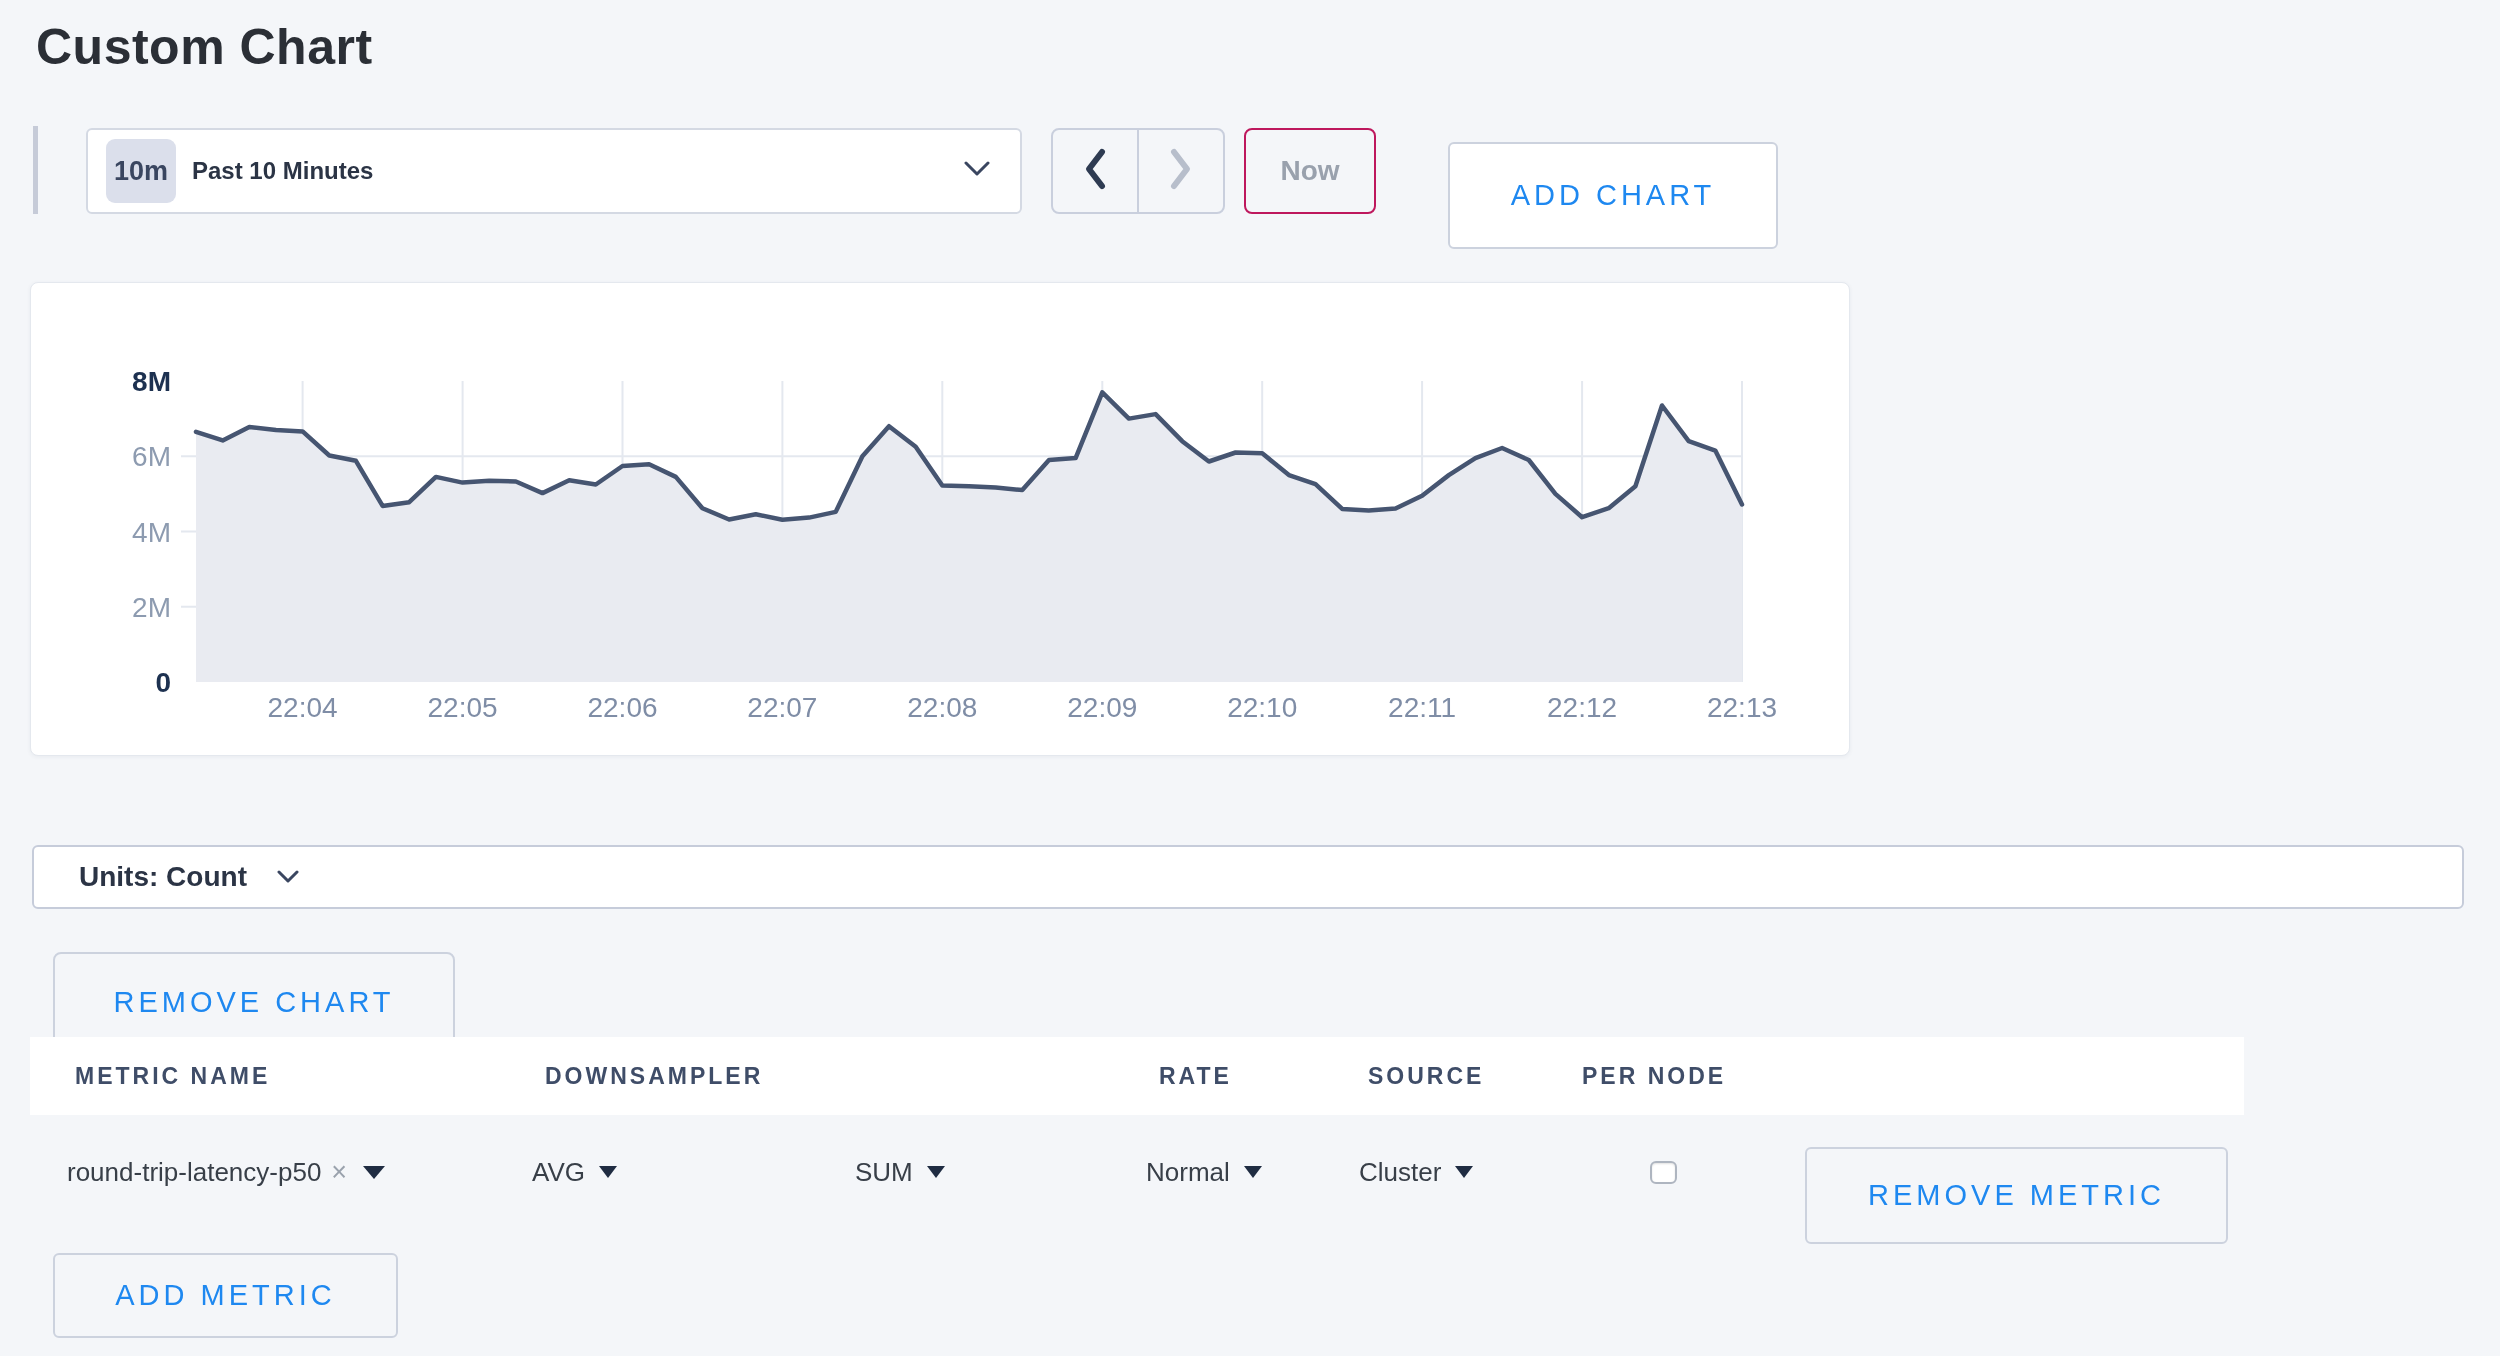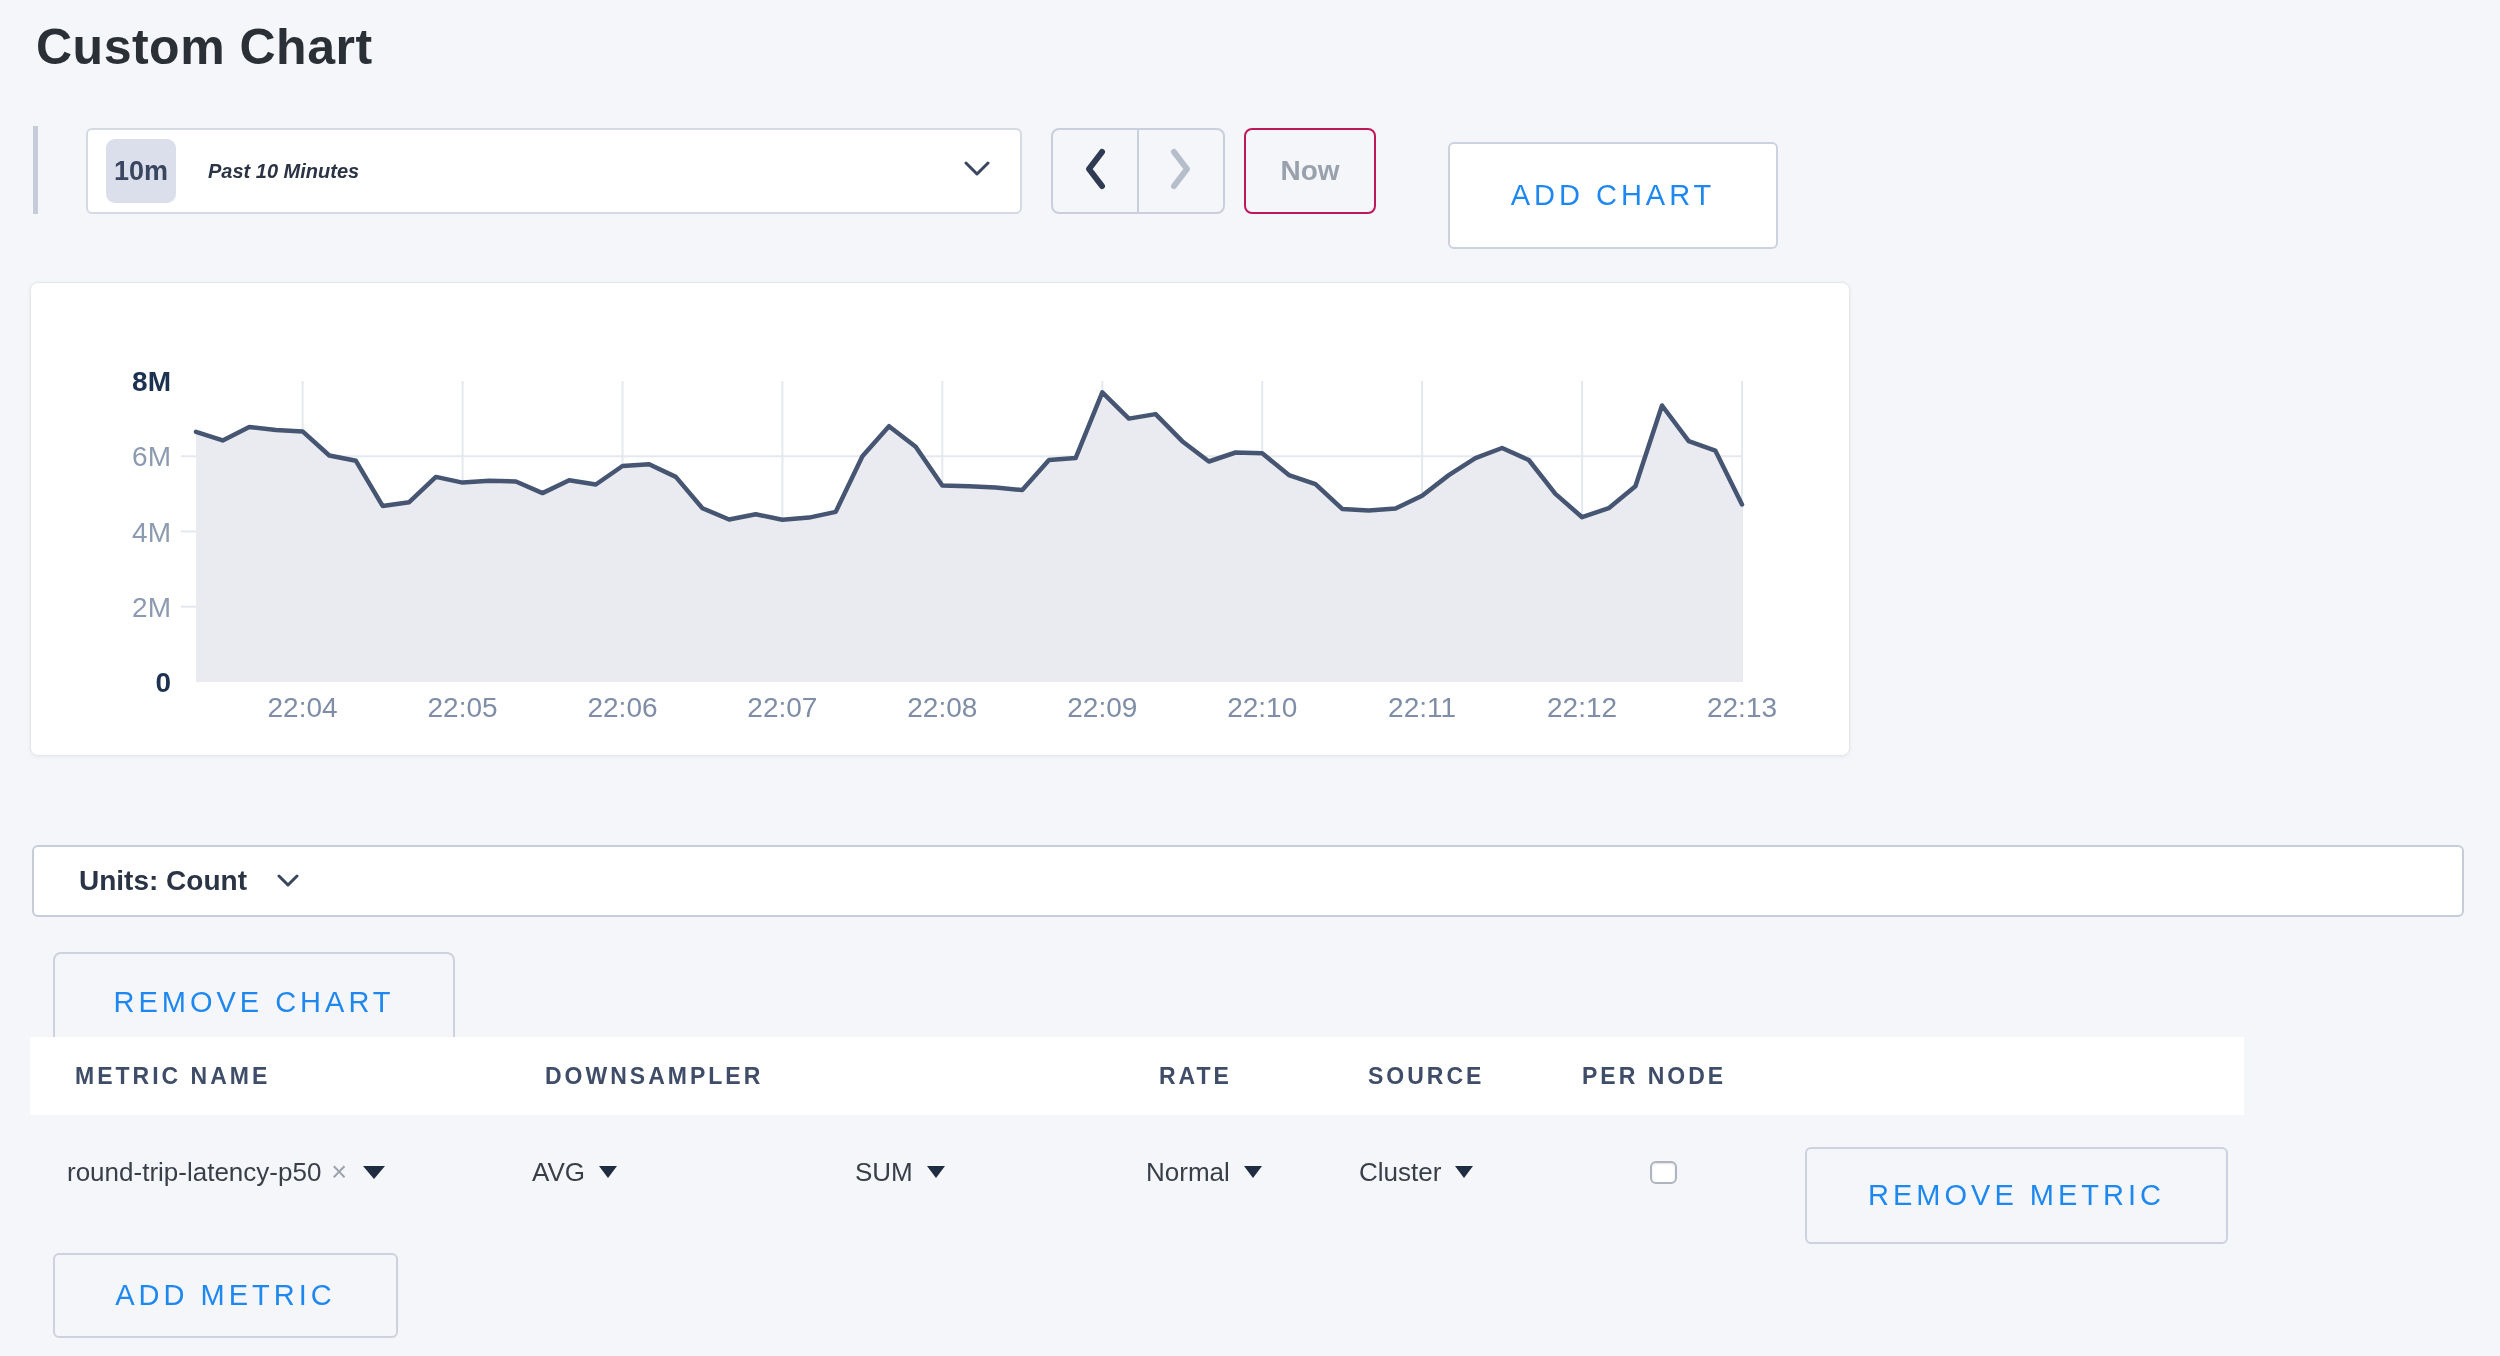--- a/index.html
+++ b/index.html
@@ -21,21 +21,21 @@
   .time-select{
     left:86px;top:128px;width:936px;height:86px;background:#ffffff;
     border:2px solid #d4d9e3;border-radius:6px;box-sizing:border-box;
     display:flex;align-items:center;padding:0 30px 0 18px;cursor:pointer;
   }
   .time-badge{
     background:#dbdfeb;border-radius:9px;min-width:70px;height:64px;
     display:flex;align-items:center;justify-content:center;
     font-size:27px;font-weight:700;color:#3a4660;
   }
-  .time-label{margin-left:32px;font-size:20px;font-weight:700;color:#2b3445;font-style:italic;}
+  .time-label{margin-left:16px;font-size:24px;font-weight:700;color:#2b3445;}
   .time-select .spacer{flex:1;}
 
   .arrow-group{
     left:1051px;top:128px;width:174px;height:86px;border:2px solid #c9cfdd;
     border-radius:8px;box-sizing:border-box;display:flex;
   }
   .arrow-half{flex:1;display:flex;align-items:center;justify-content:center;cursor:pointer;}
   .arrow-divider{width:2px;background:#c9cfdd;}
 
   .now-button{
@@ -56,21 +56,21 @@
   
   .chart-card{
     left:30px;top:282px;width:1818px;height:472px;background:#ffffff;
     border:1px solid #e4e8ee;border-radius:8px;box-shadow:0 1px 4px rgba(40,50,80,0.06);
     overflow:hidden;
   }
   .chart-card svg{display:block;}
 
   
   .units-bar{
-    left:32px;top:845px;width:2432px;height:72px;background:#ffffff;
+    left:32px;top:845px;width:2432px;height:64px;background:#ffffff;
     border:2px solid #c6ccda;border-radius:6px;box-sizing:border-box;
     display:flex;align-items:center;padding-left:45px;cursor:pointer;
   }
   .units-label{font-size:28px;font-weight:700;color:#2b3445;}
   .units-chevron{margin-left:30px;margin-top:4px;}
 
   .remove-chart-button{left:53px;top:928px;width:402px;height:100px;border-radius:8px;}
 
   
   .metrics-header{

